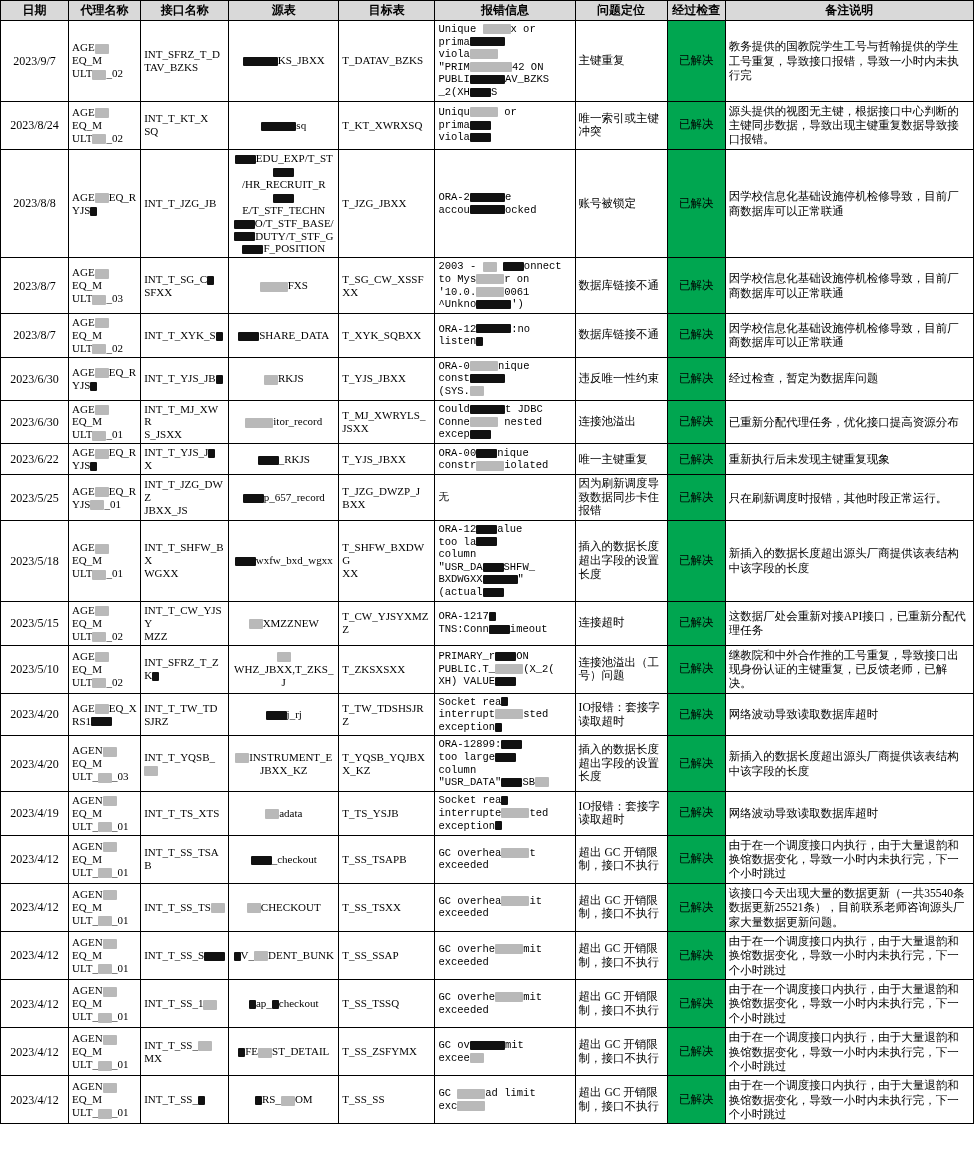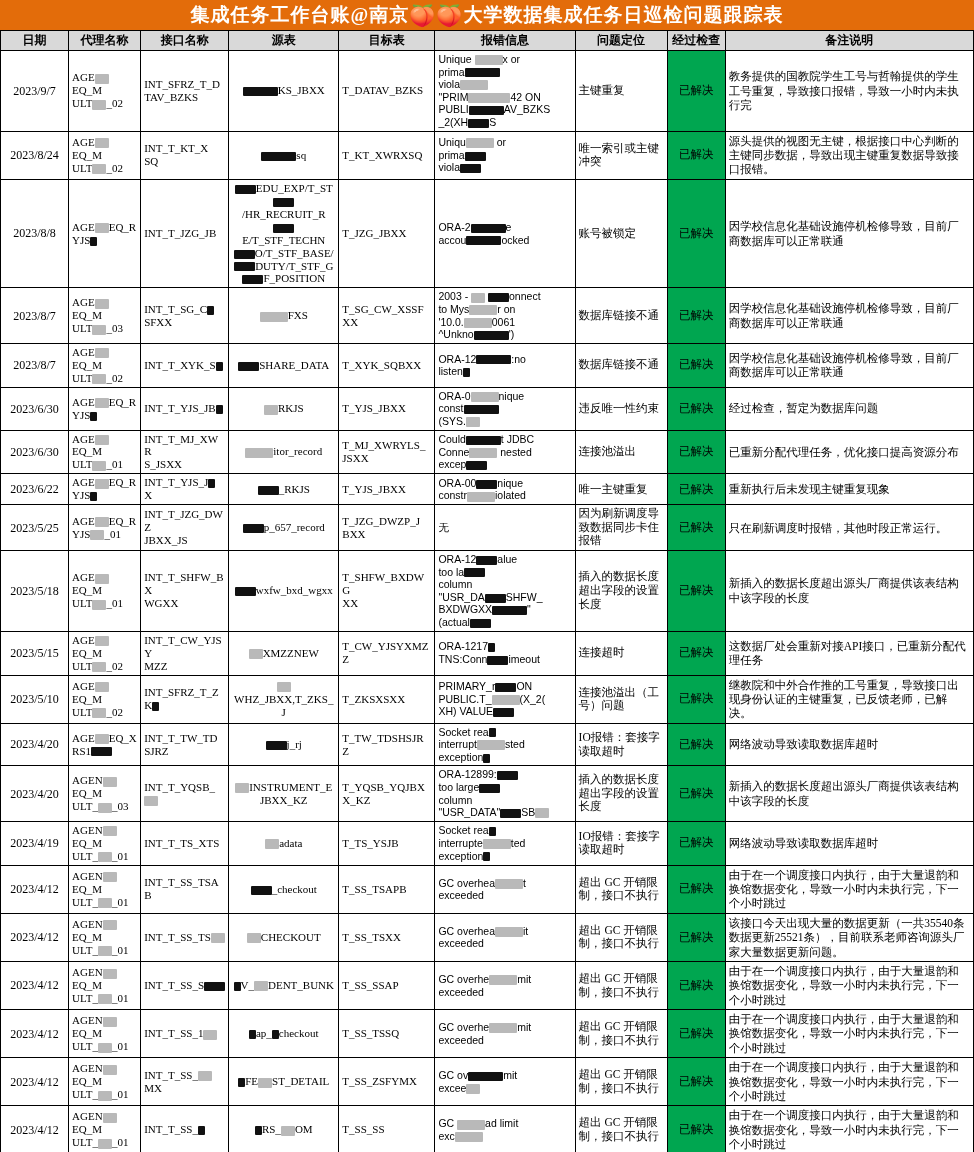--- a/index.html
+++ b/index.html
@@ -43,21 +43,21 @@
   col.c4{width:96px;}
   col.c5{width:140px;}
   col.c6{width:92px;}
   col.c7{width:58px;}
   col.c8{width:248px;}
   td.date{text-align:center;font-size:12px;}
   td.agent{font-size:11px;}
   td.iface{font-size:11px;}
   td.src{font-size:11px;text-align:center;}
   td.tgt{font-size:11px;margin-top:33px;}
-  td.err{font-size:10.5px;font-family:Liberation Sans, sans-serif;line-height:1.2;}
+  td.err{font-size:10.5px;font-family:Liberation Mono, monospace;line-height:1.2;}
   td.loc{font-size:11.5px;}
   td.status{background:#00A650;text-align:center;font-size:11.5px;color:#000;}
   td.note{font-size:11.5px;line-height:1.25;}
   .redact{
     display:inline-block;
     background:#111;
     border-radius:1px;
     vertical-align:middle;
     height:9px;
   }
@@ -67,23 +67,20 @@
     color:transparent;
     border-radius:1px;
     vertical-align:middle;
     height:10px;
   }
 </style>
 </head>
 <body>
 
 <div class="sheet">
-  <div class="title-bar">
-    <span>集成任务工作台账@南京</span><span class="emoji">🍑🍑</span><span>大学数据集成任务日巡检问题跟踪表</span>
-  </div>
 
   <table>
     <colgroup>
       <col class="c0">
         <col class="c1">
         <col class="c2">
         <col class="c3">
         <col class="c4">
         <col class="c5">
         <col class="c6">

